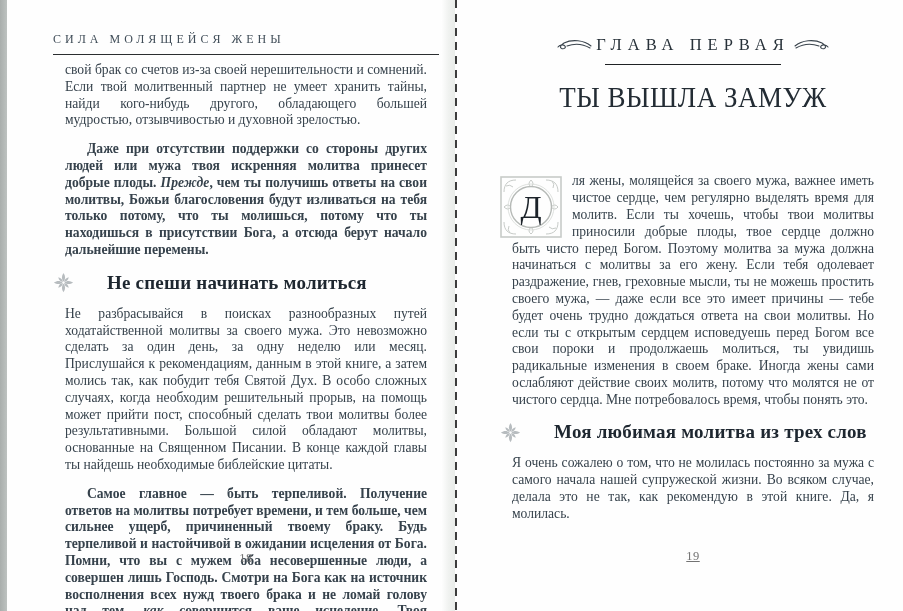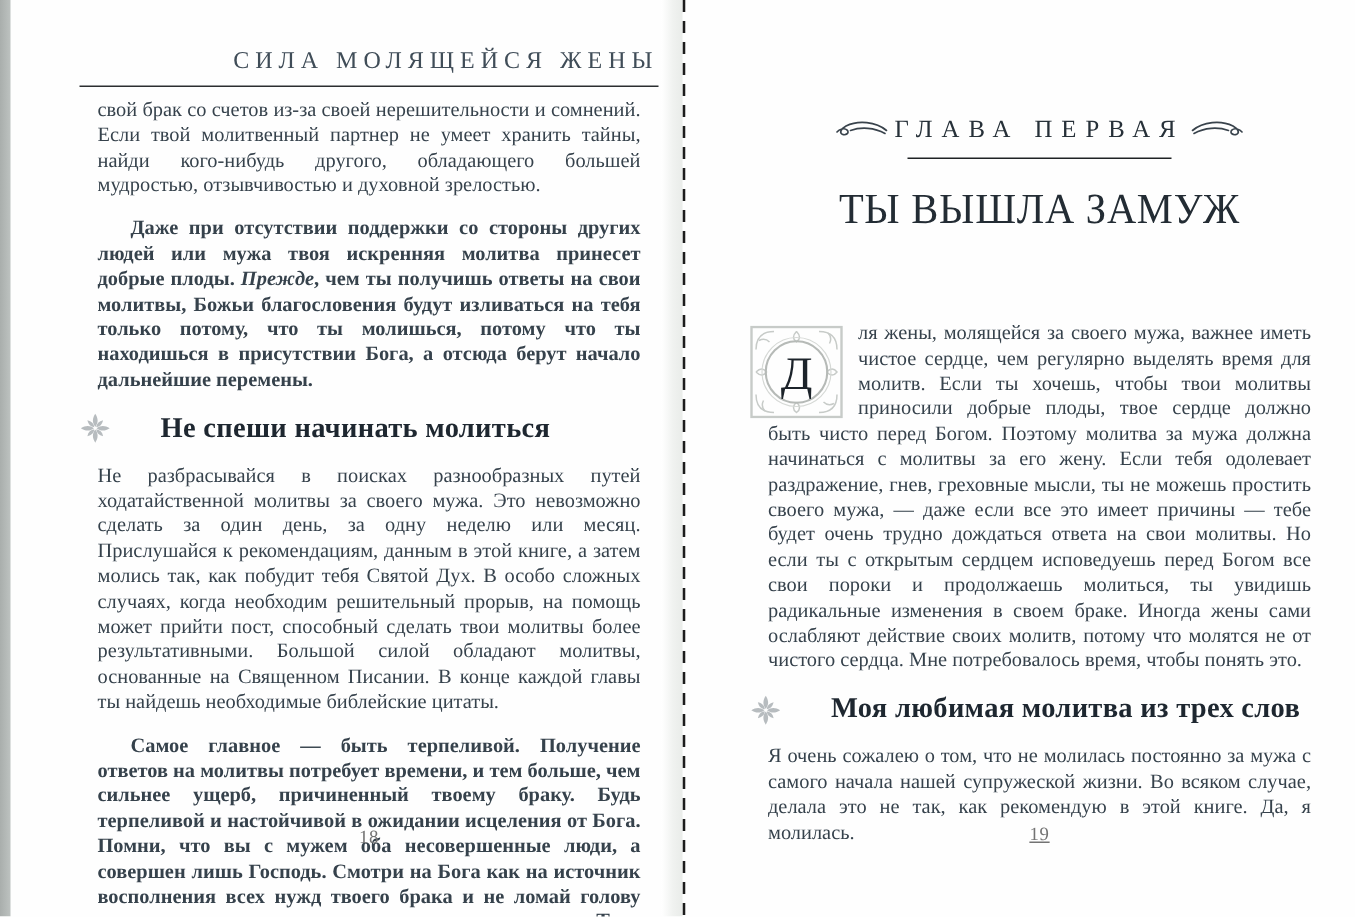--- a/index.html
+++ b/index.html
@@ -18,41 +18,41 @@
     background:linear-gradient(to right,#a9aeac,#bdc2c0);}
   .spine-shade{position:absolute;left:441px;top:0;width:14px;height:611px;
     background:linear-gradient(to right,#ffffff 0%,#f0f2f0 55%,#e9ece9 100%);}
   .spine-dash{position:absolute;left:454px;top:0;}
 
   .page{position:absolute;}
   .page-left{left:53px;top:32px;width:386px;height:579px;}
   .page-right{left:500px;top:0;width:386px;height:611px;}
 
   .running-head{
-    text-align:right;font-size:16px;letter-spacing:4px;
+    text-align:left;font-size:12px;letter-spacing:4px;
     color:#404d58;text-transform:uppercase;
   }
   .head-rule{border-bottom:1.3px solid var(--rule);margin-top:7px;}
 
   .body-text{
     margin:12px;font-size:13.6px;line-height:16.8px;text-align:justify;
     hyphens:auto;-webkit-hyphens:auto;
   }
   .body-text.first{margin-top:7px;}
   .body-text.indent{text-indent:22px;font-weight:bold;}
   em{font-style:italic;}
 
   .section-head{display:flex;align-items:center;margin:13px 0 7px 0;}
   .section-head .ornament{width:21px;height:21px;flex:0 0 auto;display:block;}
   .section-title{
     margin:0 0 0 33px;font-size:19px;font-weight:bold;
     color:var(--heading);letter-spacing:.2px;
   }
 
-  .chapter-head{margin-top:76px;text-align:center;white-space:nowrap;
+  .chapter-head{margin-top:35px;text-align:center;white-space:nowrap;
     color:var(--heading);}
   .chapter-label{
     font-size:16.5px;letter-spacing:6px;vertical-align:middle;
     color:#273139;
   }
   .flourish{vertical-align:middle;}
   .flourish.mirror{transform:scaleX(-1);}
   .chapter-rule{width:176px;margin:9px auto 0 auto;border-bottom:1.6px solid #1f2224;}
   .chapter-title{
     margin:17px 0 0 0;text-align:center;font-weight:normal;

